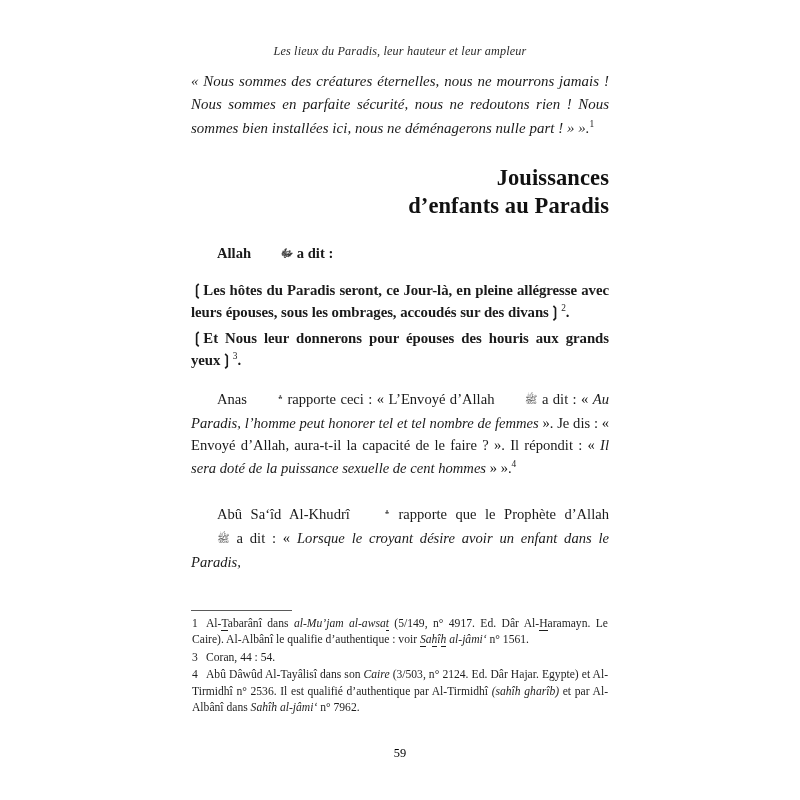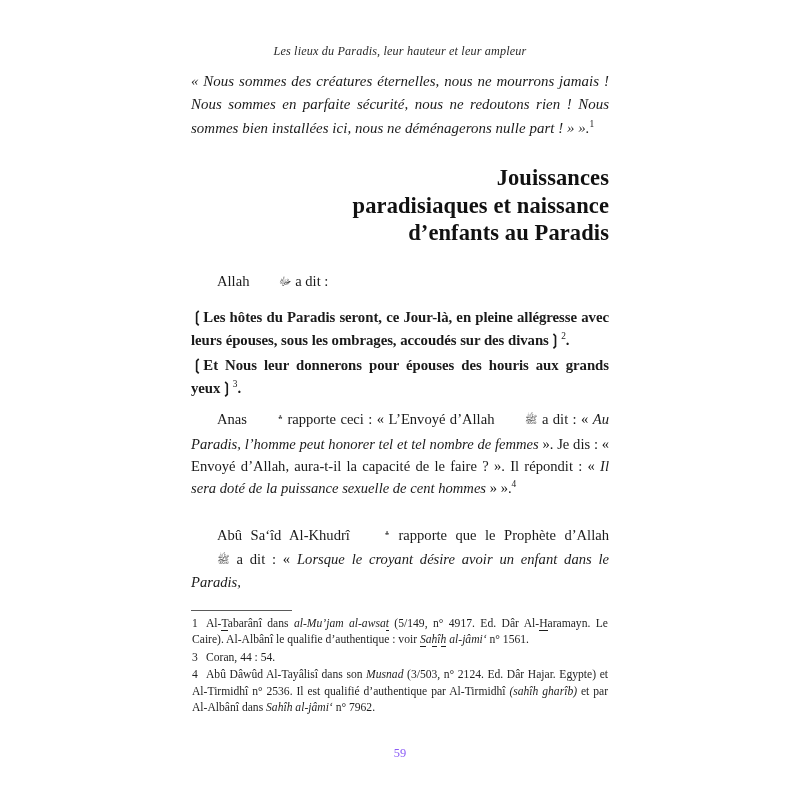--- a/index.html
+++ b/index.html
@@ -71,34 +71,35 @@
     line-height: 27.5px;
     letter-spacing: 0.1px;
     color: #111111;
   }
   .chapter-title .tl { display: block; }
 
   
   .intro {
     margin-top: 23px;
     text-indent: 26px;
+    font-weight: bold;
   }
 
   .verse {
     margin-top: 12px;
     font-weight: bold;
     font-size: 14.8px;
     line-height: 22.6px;
     text-align: justify;
     letter-spacing: -0.05px;
   }
   .verse.second { margin-top: 3px; }
 
   .para {
-    margin-top: 9px;
+    margin-top: 16px;
     text-indent: 26px;
   }
   .para.tight { margin-top: 24px; }
 
   em, .it { font-style: italic; }
 
   .sup {
     font-size: 9.4px;
     vertical-align: super;
     line-height: 0;
@@ -148,39 +149,38 @@
   .fn em { font-style: italic; }
 
   
   .folio {
     position: absolute;
     left: 0;
     top: 746px;
     width: 800px;
     text-align: center;
     font-size: 12.4px;
-    color: #8b5cf6;
+    color: #000000;
   }
 </style>
 </head>
 <body>
 
 <div class="page">
 
   <div class="running-head">Les lieux du Paradis, leur hauteur et leur ampleur</div>
 
   <div class="column">
 
     <p class="quote-open"><span>« Nous sommes des créatures éternelles, nous ne mourrons jamais !</span>
       <span>Nous sommes en parfaite sécurité, nous ne redoutons rien ! Nous</span>
       <span>sommes bien installées ici, nous ne déménagerons nulle part ! » ».</span><span class="sup">1</span></p>
 
     <div class="chapter-title">
       <span class="tl">Jouissances</span>
-      <span class="tl">paradisiaques et naissance</span>
       <span class="tl">d’enfants au Paradis</span>
     </div>
 
     <p class="intro"><span>Allah </span><span class="honorific jj">ﷻ</span><span> a dit :</span></p>
 
     <p class="verse"><span>❲Les hôtes du Paradis seront, ce Jour-là, en pleine allégresse avec leurs épouses, sous les ombrages, accoudés sur des divans❳</span><span class="sup">2</span><span>.</span></p>
 
     <p class="verse second"><span>❲Et Nous leur donnerons pour épouses des houris aux grands yeux❳</span><span class="sup">3</span><span>.</span></p>
 
     <p class="para"><span>Anas </span><span class="honorific ra">؞</span><span> rapporte ceci : « L’Envoyé d’Allah </span><span class="honorific">ﷺ</span><span> a dit : « </span><em>Au Paradis, l’homme peut honorer tel et tel nombre de femmes</em><span> ». Je dis : « Envoyé d’Allah, aura-t-il la capacité de le faire ? ». Il répondit : « </span><em>Il sera doté de la puissance sexuelle de cent hommes</em><span> » ».</span><span class="sup">4</span></p>
@@ -190,18 +190,18 @@
   </div>
 
   <div class="footnotes">
     <div class="fn-rule"></div>
 
     <p class="fn"><span class="num">1</span><span id="fn1-body"><span>Al-</span><span class="udot">T</span><span>abarânî dans </span><span style="font-style: italic;">al-Mu’jam al-awsa</span><span class="udot" style="font-style: italic;">t</span><span> (5/149, n° 4917. Ed. Dâr Al-</span><span class="udot">H</span><span>aramayn. Le Caire). Al-Albânî le qualifie d’authentique : voir </span><span class="udot" style="font-style: italic;">S</span><span style="font-style: italic;">a</span><span class="udot" style="font-style: italic;">h</span><span style="font-style: italic;">î</span><span class="udot" style="font-style: italic;">h</span><span style="font-style: italic;"> al-jâmi‘</span><span> n° 1561.</span></span></p>
 
 
     <p class="fn"><span class="num">3</span><span>Coran, 44 : 54.</span></p>
 
-    <p class="fn"><span class="num">4</span><span id="fn4-body">Abû Dâwûd Al-Tayâlisî dans son <em>Musnad</em> (3/503, n° 2124. Ed. Dâr Hajar. Egypte) et Al-Tirmidhî n° 2536. Il est qualifié d’authentique par Al-Tirmidhî <em>(sahîh gharîb)</em> et par Al-Albânî dans <em>Sahîh al-jâmi‘</em> n° 7962.</span></p>
+    <p class="fn"><span class="num">4</span><span id="fn4-body">Abû Dâwûd Al-Tayâlisî dans son <em>Caire</em> (3/503, n° 2124. Ed. Dâr Hajar. Egypte) et Al-Tirmidhî n° 2536. Il est qualifié d’authentique par Al-Tirmidhî <em>(sahîh gharîb)</em> et par Al-Albânî dans <em>Sahîh al-jâmi‘</em> n° 7962.</span></p>
   </div>
 
   <div class="folio">59</div>
 
 </div>
 
 </body></html>

